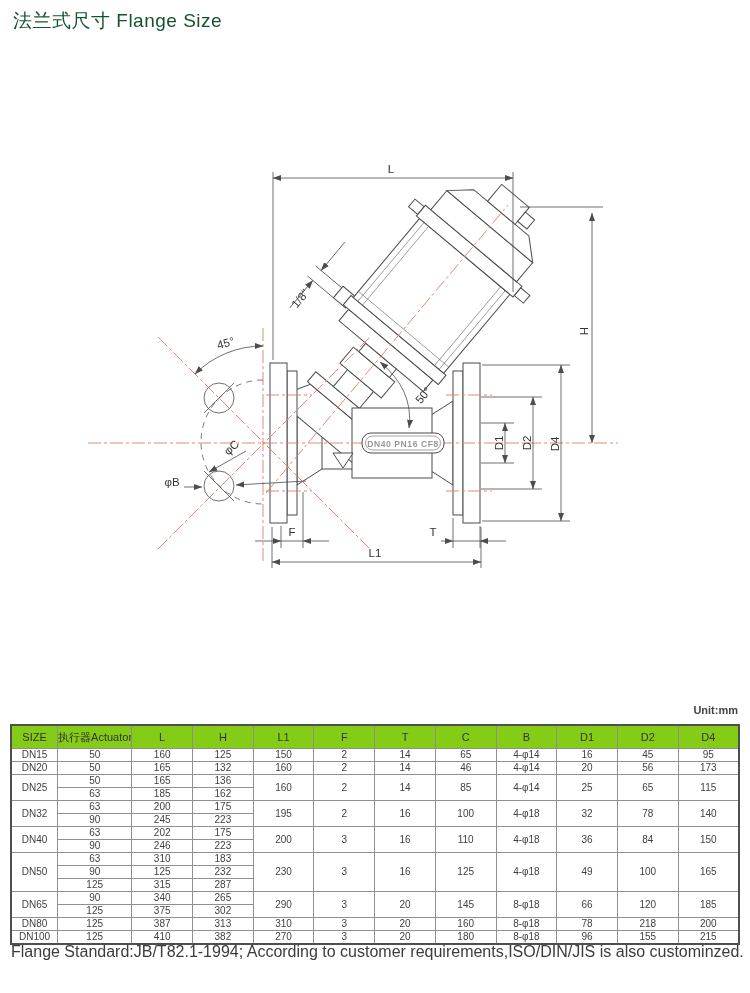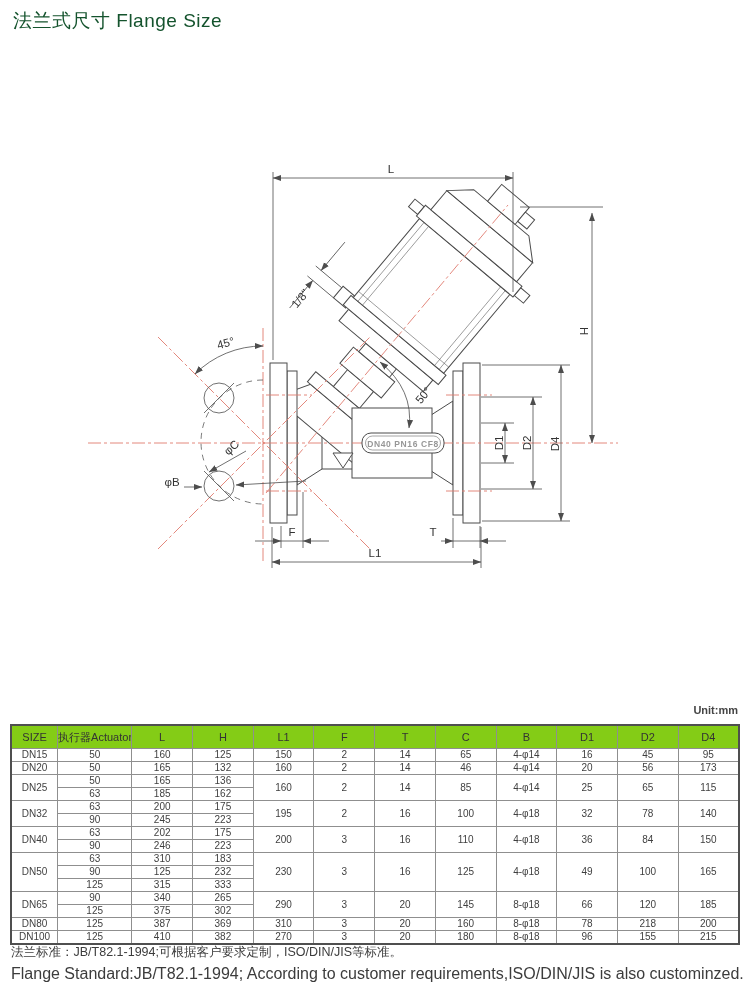--- a/index.html
+++ b/index.html
@@ -325,21 +325,21 @@
           <td rowspan="3">165</td>
         </tr>
         <tr>
           <td>90</td>
           <td>125</td>
           <td>232</td>
         </tr>
         <tr>
           <td>125</td>
           <td>315</td>
-          <td>333</td>
+          <td>287</td>
         </tr>
         <tr>
           <td rowspan="2">DN65</td>
           <td>90</td>
           <td>340</td>
           <td>265</td>
           <td rowspan="2">290</td>
           <td rowspan="2">3</td>
           <td rowspan="2">20</td>
           <td rowspan="2">145</td>
@@ -350,21 +350,21 @@
         </tr>
         <tr>
           <td>125</td>
           <td>375</td>
           <td>302</td>
         </tr>
         <tr>
           <td>DN80</td>
           <td>125</td>
           <td>387</td>
-          <td>369</td>
+          <td>313</td>
           <td>310</td>
           <td>3</td>
           <td>20</td>
           <td>160</td>
           <td>8-φ18</td>
           <td>78</td>
           <td>218</td>
           <td>200</td>
         </tr>
         <tr>
@@ -378,17 +378,16 @@
           <td>180</td>
           <td>8-φ18</td>
           <td>96</td>
           <td>155</td>
           <td>215</td>
         </tr>
       </tbody>
   </table>
 
   <div class="notes">
-    <div class="zh">法兰标准：JB/T82.1-1994;可根据客户要求定制，ISO/DIN/JIS等标准。</div>
     <div class="en">Flange Standard:JB/T82.1-1994; According to customer requirements,ISO/DIN/JIS is also custominzed.</div>
   </div>
 
 </div>
 
 </body></html>

